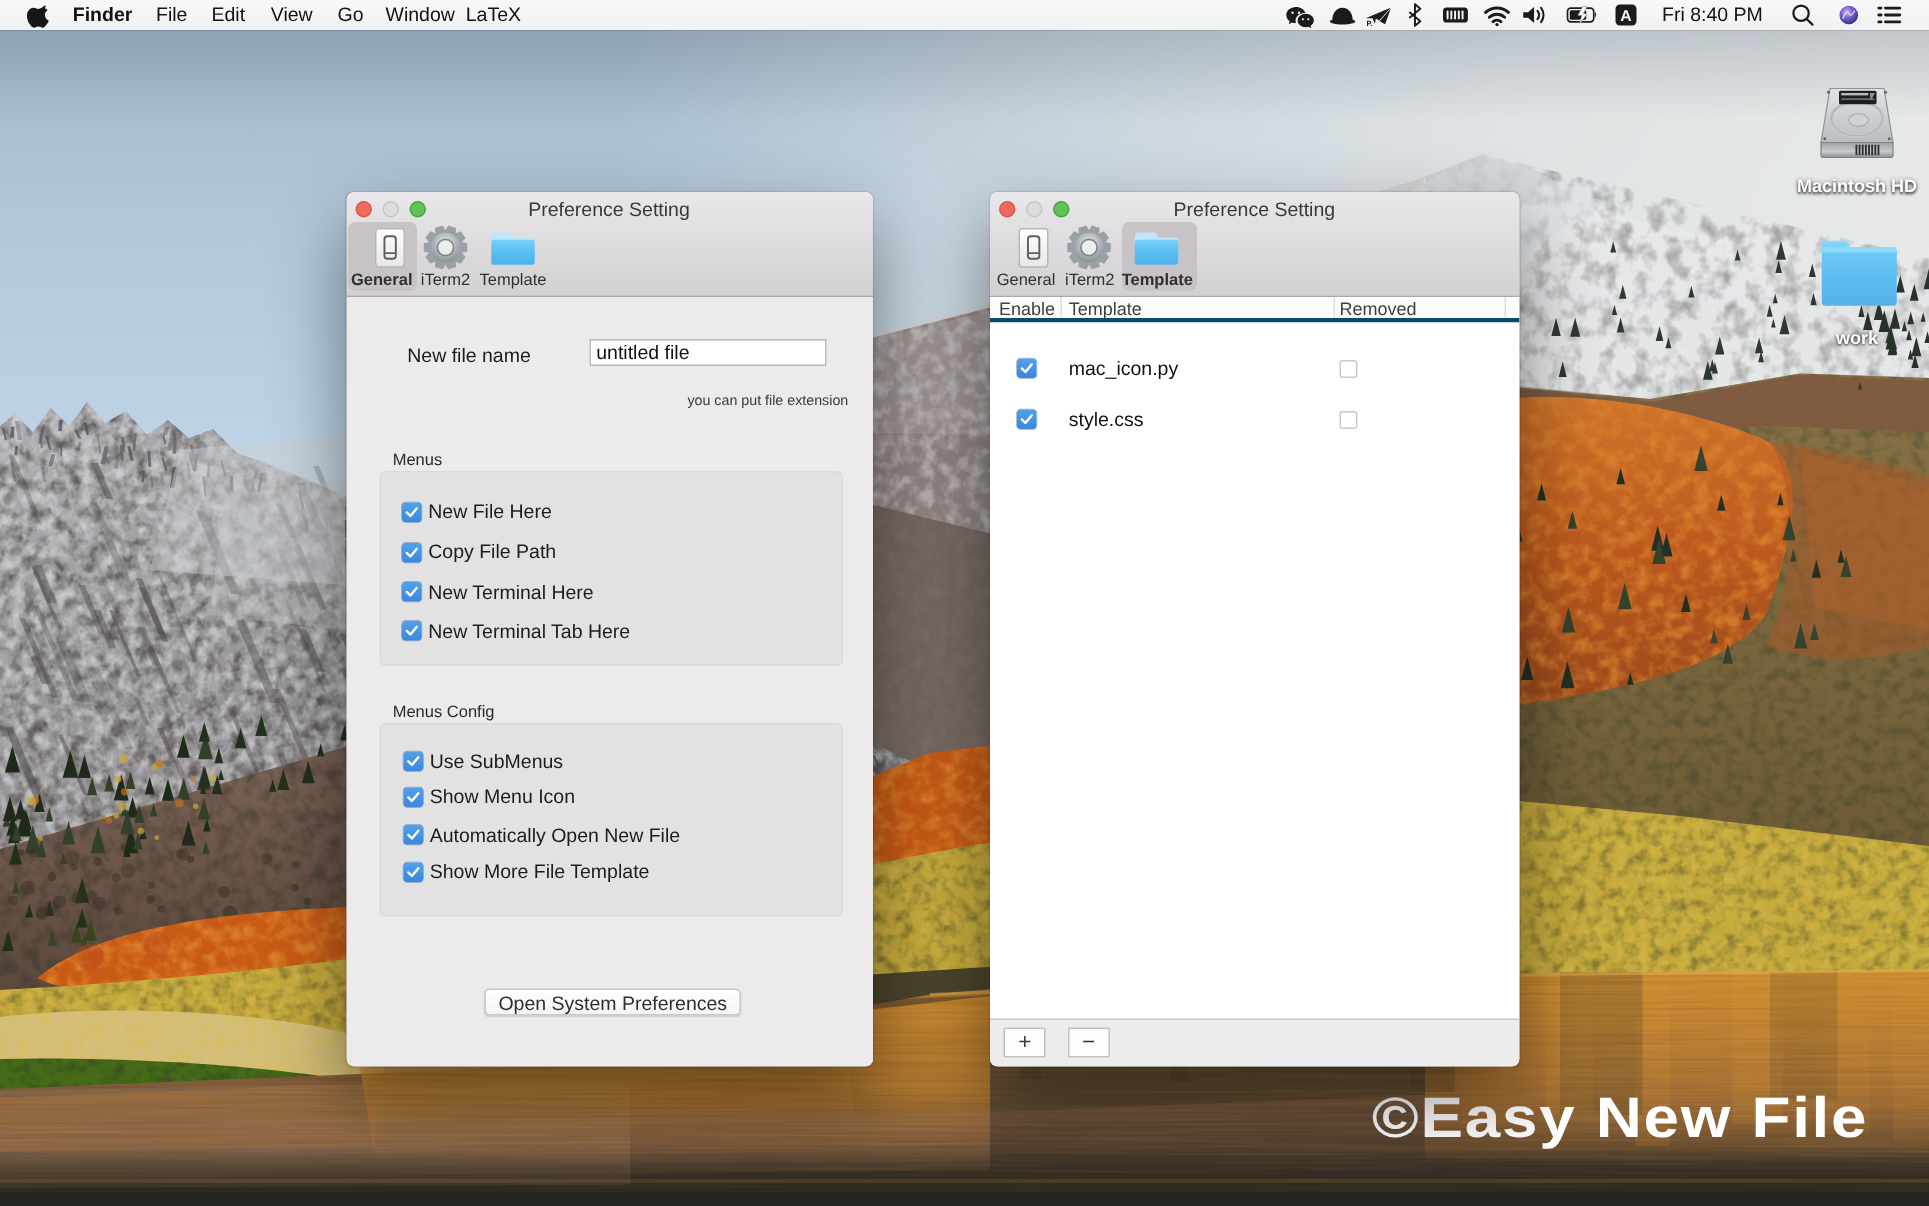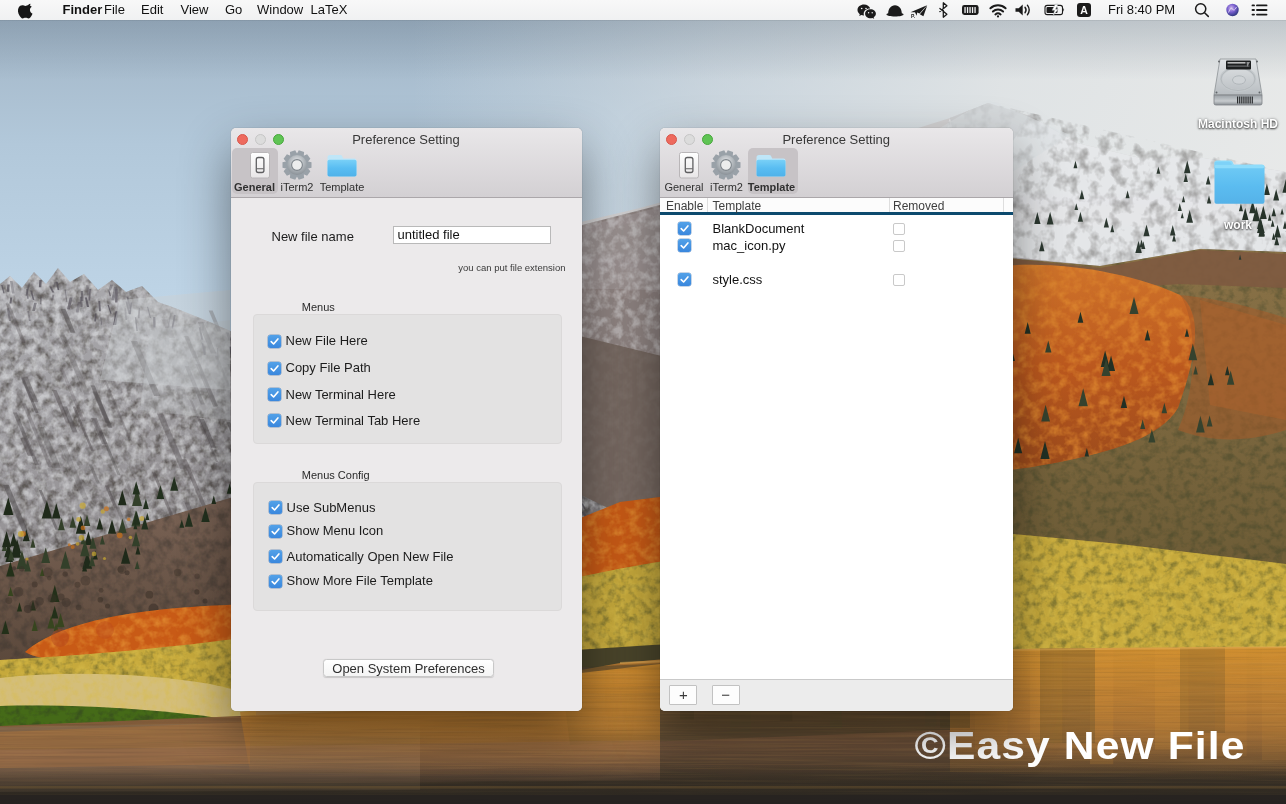--- a/index.html
+++ b/index.html
@@ -2,21 +2,21 @@
 <html><head>
 <meta charset="utf-8">
 <style>
 html,body{margin:0;padding:0;}
 body{width:1286px;height:804px;overflow:hidden;font-family:"Liberation Sans",sans-serif;-webkit-font-smoothing:antialiased;}
 #screen{position:relative;width:1286px;height:804px;overflow:hidden;background:#9a9a96;}
 #bg{position:absolute;left:0;top:0;z-index:0;}
 
 #menubar{position:absolute;left:0;top:0;width:1286px;height:20px;background:linear-gradient(#f8f8f8,#f0f1f2);z-index:40;box-shadow:0 0 1px rgba(0,0,0,.35);}
 #menubar .mi{position:absolute;top:0;height:20px;line-height:20px;font-size:13px;color:#111;}
-#menubar .b{font-weight:700;margin-left:14px;}
+#menubar .b{font-weight:700;}
 #menubar svg{position:absolute;top:0;}
 #clock{position:absolute;top:0;height:36px;line-height:20px;font-size:13px;color:#111;}
 
 .dicon{position:absolute;z-index:5;text-align:center;}
 .dlabel{position:absolute;z-index:5;color:#fff;font-size:12px;font-weight:700;text-align:center;text-shadow:0 1px 2px rgba(0,0,0,.75),0 0 3px rgba(0,0,0,.4);}
 
 #mark{position:absolute;z-index:15;right:41px;top:725px;color:#fff;font-size:38px;font-weight:700;letter-spacing:1px;white-space:nowrap;transform:scaleX(1.12);transform-origin:100% 50%;}
 
 .win{position:absolute;z-index:20;border-radius:5px;box-shadow:0 22px 50px rgba(0,0,0,.45),0 0 1px rgba(0,0,0,.45);overflow:hidden;}
 .tbar{position:absolute;left:0;top:0;width:100%;height:70px;background:linear-gradient(#e9e7e9,#d3d0d3);border-bottom:1px solid #aba7aa;box-sizing:border-box;}
@@ -24,21 +24,21 @@
 .tl.r{left:6px;background:#ee6a5e;border:1px solid #d8574c;}
 .tl.y{left:24px;background:#dcdcdc;border:1px solid #c6c6c6;}
 .tl.g{left:42px;background:#5fc454;border:1px solid #47a73c;}
 .wtitle{position:absolute;top:3px;left:0;width:100%;text-align:center;font-size:13px;font-weight:400;color:#383838;line-height:17px;}
 .tab{position:absolute;top:20px;height:46px;border-radius:5px;}
 .tab.sel{background:#c7c3c6;}
 .tablabel{position:absolute;top:53px;font-size:11px;color:#303030;text-align:center;}
 .content{position:absolute;left:0;top:70px;right:0;bottom:0;background:#eceaeb;}
 
 .lbl13{position:absolute;font-size:13px;color:#1c1c1c;}
-.lbl11{position:absolute;font-size:11px;color:#2a2a2a;margin-left:40px;}
+.lbl11{position:absolute;font-size:11px;color:#2a2a2a;}
 .gbox{position:absolute;left:22px;width:309px;background:#e3e2e2;border:1px solid #dbd9d9;border-radius:4px;box-sizing:border-box;}
 .cb{position:absolute;width:13px;height:13px;border-radius:2.5px;background:linear-gradient(#52a1e8,#3a87dd);box-shadow:0 0 0 .5px rgba(30,90,160,.5);}
 .cb svg{position:absolute;left:0;top:0;}
 .cbe{position:absolute;width:12px;height:12px;border-radius:2px;background:#fff;border:1px solid #c9c9c9;box-sizing:border-box;}
 .cblabel{position:absolute;font-size:13px;color:#1c1c1c;}
 #filefield{position:absolute;left:162px;top:28.5px;width:158px;height:18px;background:#fff;border:1px solid #b9b9b9;box-sizing:border-box;font-size:13px;color:#111;line-height:16px;padding-left:4px;}
 #hint{position:absolute;right:16px;top:64px;font-size:9.5px;color:#3a3a3a;}
 #osp{position:absolute;left:92.5px;top:461px;width:171px;height:18px;background:linear-gradient(#fff,#f4f4f4);border:.5px solid #c8c8c8;border-radius:3.5px;box-shadow:0 .5px 1px rgba(0,0,0,.15);font-size:13px;color:#2e2e2e;text-align:center;line-height:18px;box-sizing:border-box;}
 
 #thead{position:absolute;left:0;top:70px;width:100%;height:17px;background:#fcfcfc;border-bottom:3px solid #0c4a6e;box-sizing:border-box;}
@@ -837,29 +837,20 @@
     <div class="tablabel" style="left:86px;width:51px;font-weight:700;">Template</div>
     <div id="thead">
       <span class="h" style="left:6px;">Enable</span>
       <span class="h" style="left:52.5px;">Template</span>
       <span class="h" style="left:233px;">Removed</span>
       <span class="vline" style="left:47px;"></span>
       <span class="vline" style="left:229px;"></span>
       <span class="vline" style="left:343px;"></span>
     </div>
     <div id="tbody">
-        <div class="trow" style="top: 5px;">
-          <span class="cb" style="left:17.5px;top:2px;">
-            <svg width="13" height="13" viewBox="0 0 13 13">
-              <path d="M3.2 6.6 L5.6 9 L9.9 3.9" stroke="#fff" stroke-width="1.6" fill="none" stroke-linecap="round" stroke-linejoin="round"></path>
-            </svg>
-          </span>
-          <span class="nm">BlankDocument</span>
-          <span class="cbe" style="left:233px;top:2.5px;"></span>
-        </div>
         <div class="trow" style="top: 22px;">
           <span class="cb" style="left:17.5px;top:2px;">
             <svg width="13" height="13" viewBox="0 0 13 13">
               <path d="M3.2 6.6 L5.6 9 L9.9 3.9" stroke="#fff" stroke-width="1.6" fill="none" stroke-linecap="round" stroke-linejoin="round"></path>
             </svg>
           </span>
           <span class="nm">mac_icon.py</span>
           <span class="cbe" style="left:233px;top:2.5px;"></span>
         </div>
         <div class="trow" style="top: 56px;">

